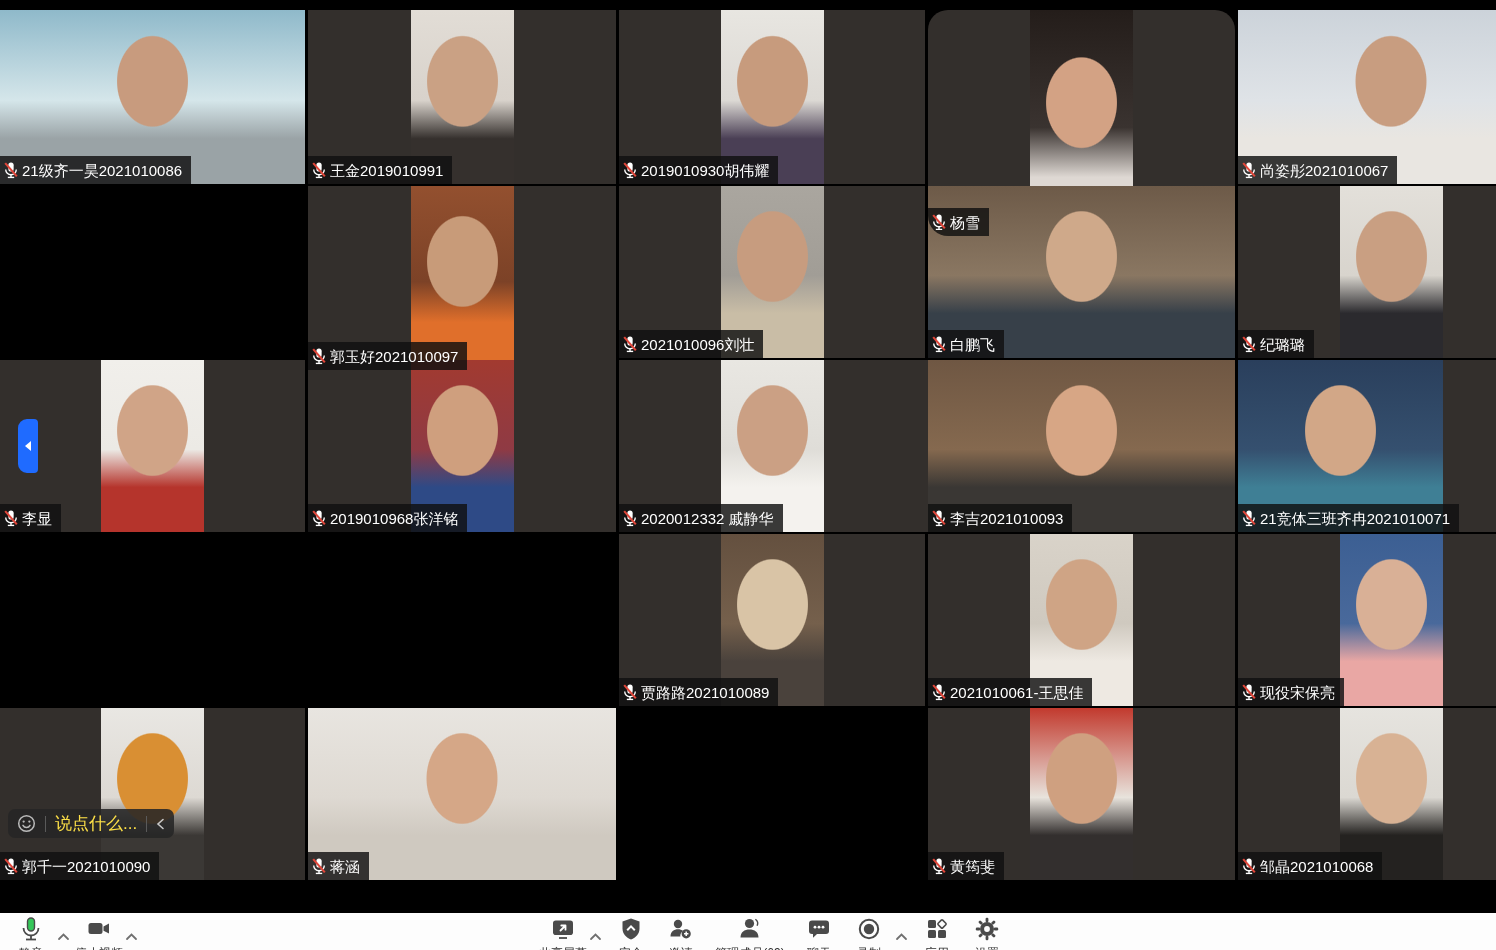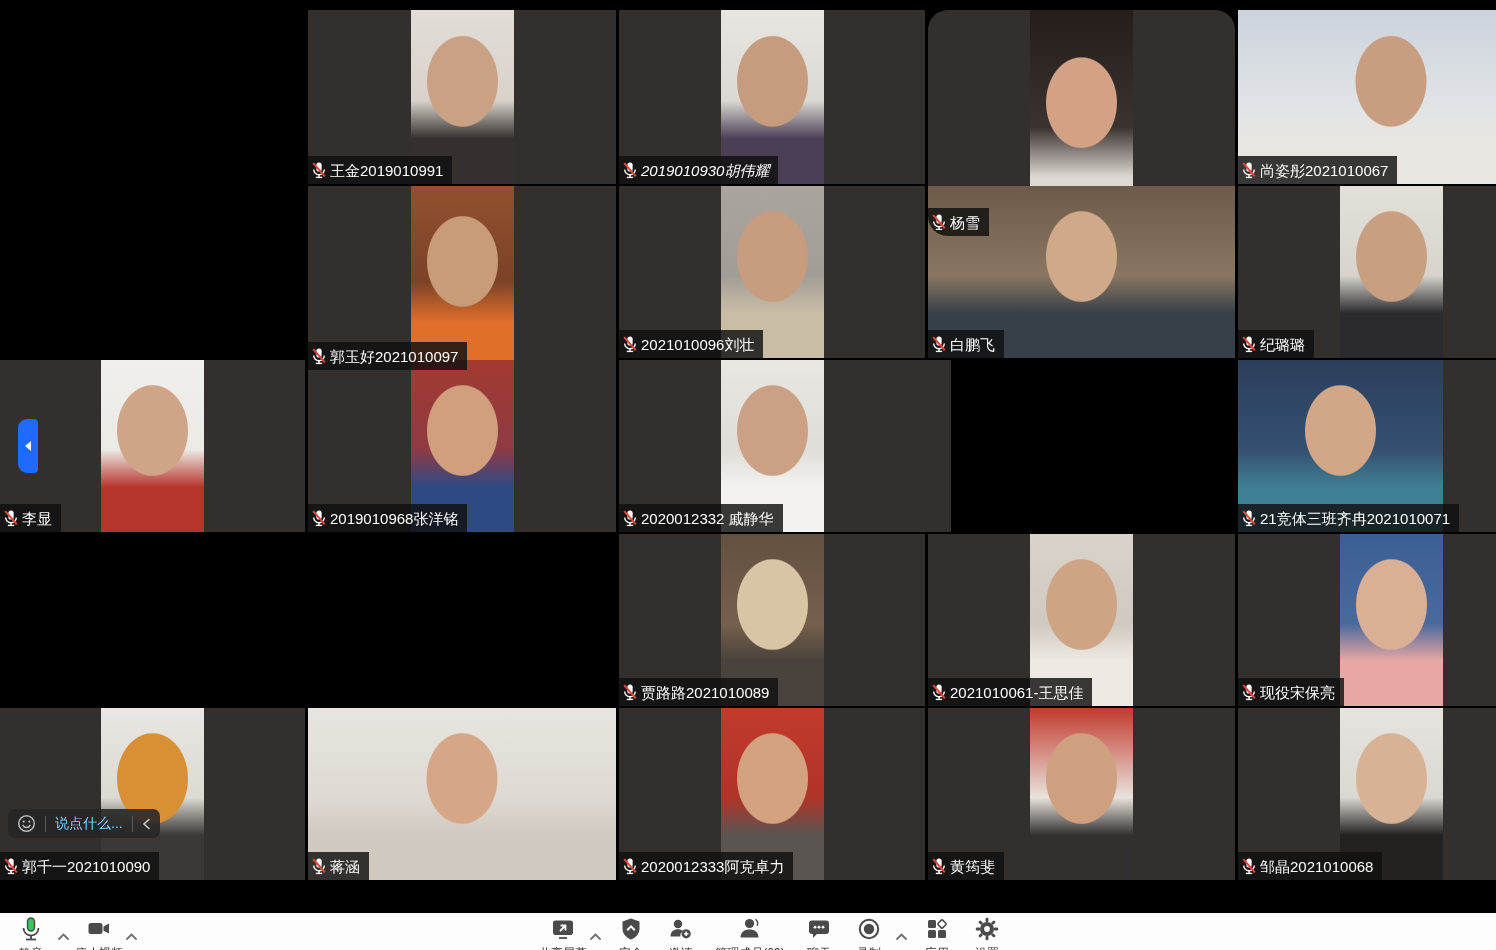--- a/index.html
+++ b/index.html
@@ -15,47 +15,62 @@
   .name-label svg{flex:0 0 auto;}
   #bottom-band{position:absolute;left:0;top:880px;width:100%;height:33px;background:#000;}
   #toolbar{position:absolute;left:0;top:913px;width:100%;height:37px;background:#fdfdfd;}
   .tb-group{position:absolute;top:3px;display:flex;align-items:flex-start;}
   .tb-item{display:flex;flex-direction:column;align-items:center;min-width:50px;cursor:default;}
   .tb-item .tb-label{font-size:12px;color:#2f2f2f;margin-top:3px;white-space:nowrap;}
   .tb-chevron{margin:11px 4px 0 1px;}
   #quick-chat{position:absolute;left:8px;top:809px;height:29px;display:flex;align-items:center;
       background:rgba(38,38,38,0.88);border-radius:7px;padding:0 9px;z-index:5;}
   .qc-divider{width:1px;height:16px;background:#5a5a5a;margin:0 9px;}
-  #qc-placeholder{color:#7dd3fc;font-size:14px;white-space:nowrap;text-align:right;}
+  #qc-placeholder{color:#fde047;font-size:17px;white-space:nowrap;text-align:right;}
   #page-prev{position:absolute;left:18px;top:419px;width:20px;height:54px;background:#1f6bff;
       border-radius:9px 4px 4px 9px;display:flex;align-items:center;justify-content:center;z-index:6;}
 </style>
 </head>
 <body>
 
 <div id="app">
   <div id="top-bar"></div>
 
   <div id="grid">
+      <div class="tile" style="left: 0px; top: 10px; width: 305px; height: 174px;">
+        <div class="video" style="left: 0px; width: 100%; background: radial-gradient(36px 46px at 50% 41%, rgb(200, 155, 126) 97%, rgba(0, 0, 0, 0) 100%), linear-gradient(rgb(143, 185, 202) 0%, rgb(213, 230, 234) 52%, rgb(154, 163, 166) 74%, rgb(154, 163, 166) 100%);"></div>
+        <div class="name-label">
+          <span style="display:flex">
+            <svg width="16" height="18" viewBox="0 0 15 17">
+  <rect x="5" y="1.5" width="5" height="8.5" rx="2.5" fill="#fff"></rect>
+  <path d="M2.5,8 a5,5 0 0 0 10,0" fill="none" stroke="#fff" stroke-width="1.3"></path>
+  <line x1="7.5" y1="13" x2="7.5" y2="15" stroke="#fff" stroke-width="1.3"></line>
+  <line x1="4.5" y1="15.5" x2="10.5" y2="15.5" stroke="#fff" stroke-width="1.3"></line>
+  <line x1="2" y1="2" x2="13" y2="14.5" stroke="#e0463a" stroke-width="2"></line>
+            </svg>
+          </span>
+          <span>21级齐一昊2021010086</span>
+        </div>
+      </div>
       <div class="tile" style="left: 308px; top: 10px; width: 308px; height: 174px;">
         <div class="video" style="left: 103px; width: 103px; background: radial-gradient(36px 46px at 50% 41%, rgb(202, 161, 132) 97%, rgba(0, 0, 0, 0) 100%), linear-gradient(rgb(226, 221, 214) 0%, rgb(216, 210, 203) 52%, rgb(53, 48, 45) 74%, rgb(53, 48, 45) 100%);"></div>
         <div class="name-label">
           <span style="display:flex">
             <svg width="16" height="18" viewBox="0 0 15 17">
   <rect x="5" y="1.5" width="5" height="8.5" rx="2.5" fill="#fff"></rect>
   <path d="M2.5,8 a5,5 0 0 0 10,0" fill="none" stroke="#fff" stroke-width="1.3"></path>
   <line x1="7.5" y1="13" x2="7.5" y2="15" stroke="#fff" stroke-width="1.3"></line>
   <line x1="4.5" y1="15.5" x2="10.5" y2="15.5" stroke="#fff" stroke-width="1.3"></line>
   <line x1="2" y1="2" x2="13" y2="14.5" stroke="#e0463a" stroke-width="2"></line>
             </svg>
           </span>
           <span>王金2019010991</span>
         </div>
       </div>
-      <div class="tile" style="left: 619px; top: 10px; width: 306px; height: 174px; font-style: italic;">
+      <div class="tile" style="left: 619px; top: 10px; width: 306px; height: 174px;">
         <div class="video" style="left: 102px; width: 103px; background: radial-gradient(36px 46px at 50% 41%, rgb(199, 155, 125) 97%, rgba(0, 0, 0, 0) 100%), linear-gradient(rgb(232, 230, 225) 0%, rgb(220, 217, 212) 52%, rgb(74, 63, 85) 74%, rgb(74, 63, 85) 100%);"></div>
         <div class="name-label">
           <span style="display:flex">
             <svg width="16" height="18" viewBox="0 0 15 17">
   <rect x="5" y="1.5" width="5" height="8.5" rx="2.5" fill="#fff"></rect>
   <path d="M2.5,8 a5,5 0 0 0 10,0" fill="none" stroke="#fff" stroke-width="1.3"></path>
   <line x1="7.5" y1="13" x2="7.5" y2="15" stroke="#fff" stroke-width="1.3"></line>
   <line x1="4.5" y1="15.5" x2="10.5" y2="15.5" stroke="#fff" stroke-width="1.3"></line>
   <line x1="2" y1="2" x2="13" y2="14.5" stroke="#e0463a" stroke-width="2"></line>
             </svg>
@@ -191,20 +206,35 @@
   <rect x="5" y="1.5" width="5" height="8.5" rx="2.5" fill="#fff"></rect>
   <path d="M2.5,8 a5,5 0 0 0 10,0" fill="none" stroke="#fff" stroke-width="1.3"></path>
   <line x1="7.5" y1="13" x2="7.5" y2="15" stroke="#fff" stroke-width="1.3"></line>
   <line x1="4.5" y1="15.5" x2="10.5" y2="15.5" stroke="#fff" stroke-width="1.3"></line>
   <line x1="2" y1="2" x2="13" y2="14.5" stroke="#e0463a" stroke-width="2"></line>
             </svg>
           </span>
           <span>2020012332 戚静华</span>
         </div>
       </div>
+      <div class="tile" style="left: 928px; top: 360px; width: 307px; height: 172px;">
+        <div class="video" style="left: 0px; width: 100%; background: radial-gradient(36px 46px at 50% 41%, rgb(215, 166, 133) 97%, rgba(0, 0, 0, 0) 100%), linear-gradient(rgb(111, 87, 67) 0%, rgb(133, 105, 79) 52%, rgb(58, 55, 52) 74%, rgb(58, 55, 52) 100%);"></div>
+        <div class="name-label">
+          <span style="display:flex">
+            <svg width="16" height="18" viewBox="0 0 15 17">
+  <rect x="5" y="1.5" width="5" height="8.5" rx="2.5" fill="#fff"></rect>
+  <path d="M2.5,8 a5,5 0 0 0 10,0" fill="none" stroke="#fff" stroke-width="1.3"></path>
+  <line x1="7.5" y1="13" x2="7.5" y2="15" stroke="#fff" stroke-width="1.3"></line>
+  <line x1="4.5" y1="15.5" x2="10.5" y2="15.5" stroke="#fff" stroke-width="1.3"></line>
+  <line x1="2" y1="2" x2="13" y2="14.5" stroke="#e0463a" stroke-width="2"></line>
+            </svg>
+          </span>
+          <span>李吉2021010093</span>
+        </div>
+      </div>
       <div class="tile" style="left: 1238px; top: 360px; width: 306px; height: 172px;">
         <div class="video" style="left: 0px; width: 205px; background: radial-gradient(36px 46px at 50% 41%, rgb(210, 167, 135) 97%, rgba(0, 0, 0, 0) 100%), linear-gradient(rgb(42, 63, 92) 0%, rgb(53, 80, 111) 52%, rgb(63, 127, 149) 74%, rgb(63, 127, 149) 100%);"></div>
         <div class="name-label">
           <span style="display:flex">
             <svg width="16" height="18" viewBox="0 0 15 17">
   <rect x="5" y="1.5" width="5" height="8.5" rx="2.5" fill="#fff"></rect>
   <path d="M2.5,8 a5,5 0 0 0 10,0" fill="none" stroke="#fff" stroke-width="1.3"></path>
   <line x1="7.5" y1="13" x2="7.5" y2="15" stroke="#fff" stroke-width="1.3"></line>
   <line x1="4.5" y1="15.5" x2="10.5" y2="15.5" stroke="#fff" stroke-width="1.3"></line>
   <line x1="2" y1="2" x2="13" y2="14.5" stroke="#e0463a" stroke-width="2"></line>
@@ -279,35 +309,20 @@
           <span style="display:flex">
             <svg width="16" height="18" viewBox="0 0 15 17">
   <rect x="5" y="1.5" width="5" height="8.5" rx="2.5" fill="#fff"></rect>
   <path d="M2.5,8 a5,5 0 0 0 10,0" fill="none" stroke="#fff" stroke-width="1.3"></path>
   <line x1="7.5" y1="13" x2="7.5" y2="15" stroke="#fff" stroke-width="1.3"></line>
   <line x1="4.5" y1="15.5" x2="10.5" y2="15.5" stroke="#fff" stroke-width="1.3"></line>
   <line x1="2" y1="2" x2="13" y2="14.5" stroke="#e0463a" stroke-width="2"></line>
             </svg>
           </span>
           <span>蒋涵</span>
-        </div>
-      </div>
-      <div class="tile" style="left: 619px; top: 708px; width: 306px; height: 172px;">
-        <div class="video" style="left: 102px; width: 103px; background: radial-gradient(36px 46px at 50% 41%, rgb(210, 162, 129) 97%, rgba(0, 0, 0, 0) 100%), linear-gradient(rgb(194, 58, 44) 0%, rgb(176, 52, 40) 52%, rgb(90, 85, 80) 74%, rgb(90, 85, 80) 100%);"></div>
-        <div class="name-label">
-          <span style="display:flex">
-            <svg width="16" height="18" viewBox="0 0 15 17">
-  <rect x="5" y="1.5" width="5" height="8.5" rx="2.5" fill="#fff"></rect>
-  <path d="M2.5,8 a5,5 0 0 0 10,0" fill="none" stroke="#fff" stroke-width="1.3"></path>
-  <line x1="7.5" y1="13" x2="7.5" y2="15" stroke="#fff" stroke-width="1.3"></line>
-  <line x1="4.5" y1="15.5" x2="10.5" y2="15.5" stroke="#fff" stroke-width="1.3"></line>
-  <line x1="2" y1="2" x2="13" y2="14.5" stroke="#e0463a" stroke-width="2"></line>
-            </svg>
-          </span>
-          <span>2020012333阿克卓力</span>
         </div>
       </div>
       <div class="tile" style="left: 928px; top: 708px; width: 307px; height: 172px;">
         <div class="video" style="left: 102px; width: 103px; background: radial-gradient(36px 46px at 50% 41%, rgb(207, 160, 128) 97%, rgba(0, 0, 0, 0) 100%), linear-gradient(rgb(194, 58, 46) 0%, rgb(232, 227, 220) 52%, rgb(51, 47, 46) 74%, rgb(51, 47, 46) 100%);"></div>
         <div class="name-label">
           <span style="display:flex">
             <svg width="16" height="18" viewBox="0 0 15 17">
   <rect x="5" y="1.5" width="5" height="8.5" rx="2.5" fill="#fff"></rect>
   <path d="M2.5,8 a5,5 0 0 0 10,0" fill="none" stroke="#fff" stroke-width="1.3"></path>
   <line x1="7.5" y1="13" x2="7.5" y2="15" stroke="#fff" stroke-width="1.3"></line>

